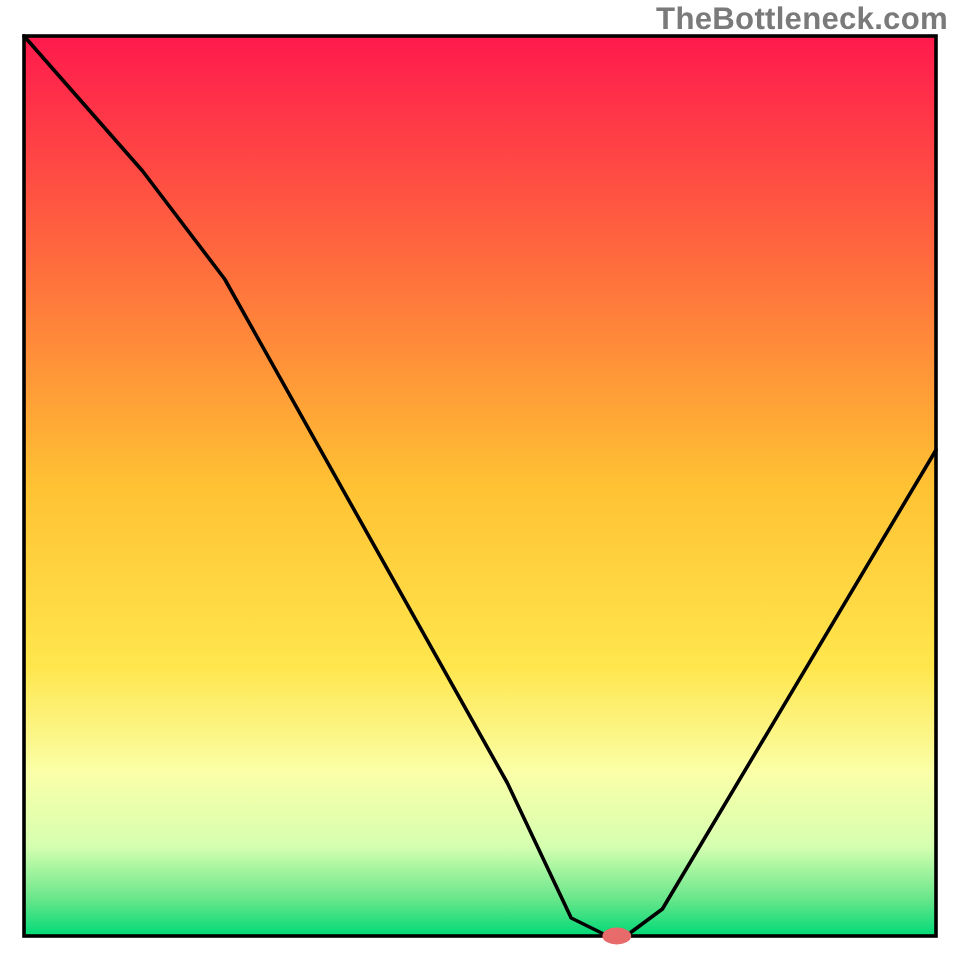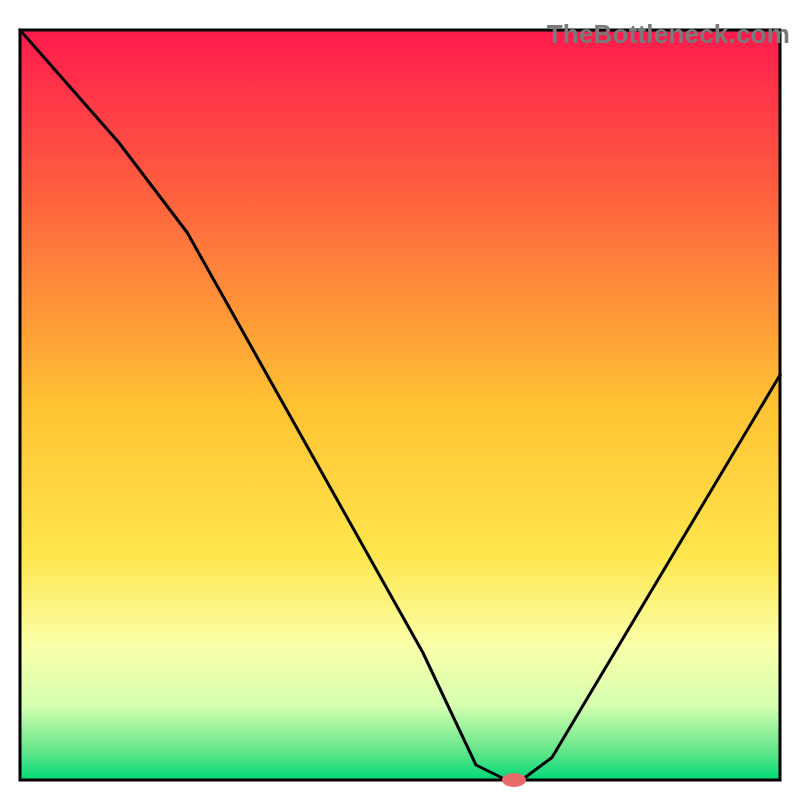--- a/index.html
+++ b/index.html
@@ -11,21 +11,21 @@
     background: #ffffff;
     font-family: Arial, Helvetica, sans-serif;
   }
   .chart-container {
     position: relative;
     width: 800px;
     height: 800px;
   }
   .watermark {
     position: absolute;
-    top: 19px;
+    top: 0;
     right: 10px;
     font-size: 26px;
     font-weight: 600;
     color: #7a7a7a;
     letter-spacing: 0.2px;
     z-index: 20;
     user-select: none;
   }
   svg.chart {
     position: absolute;

